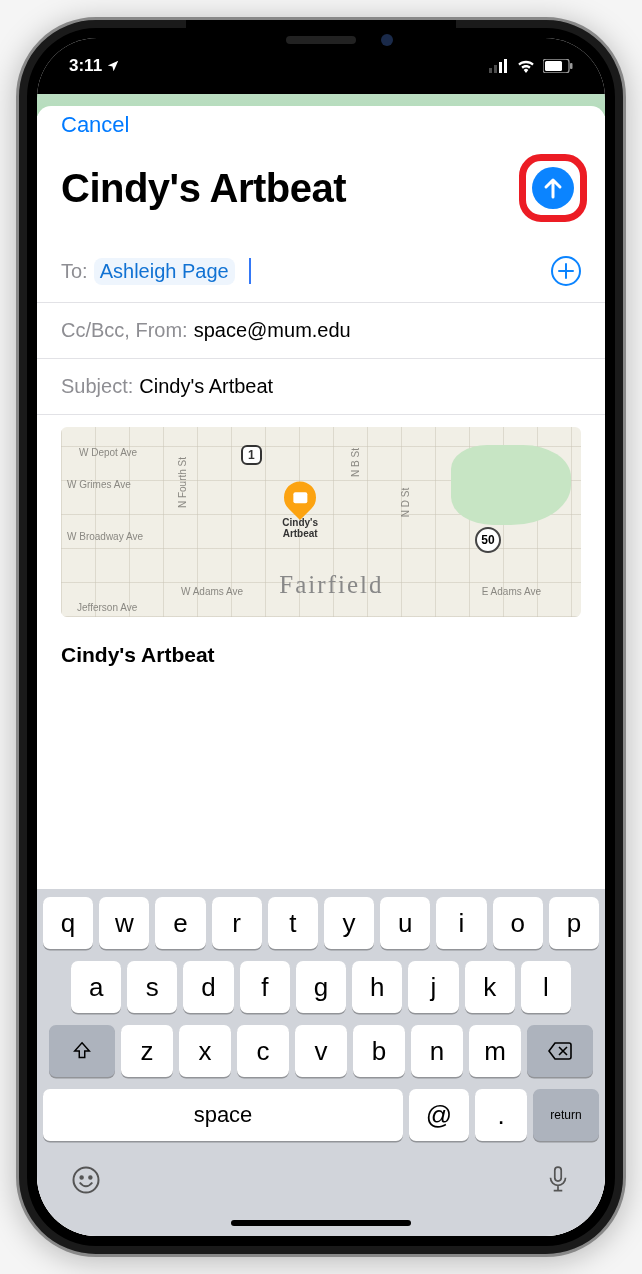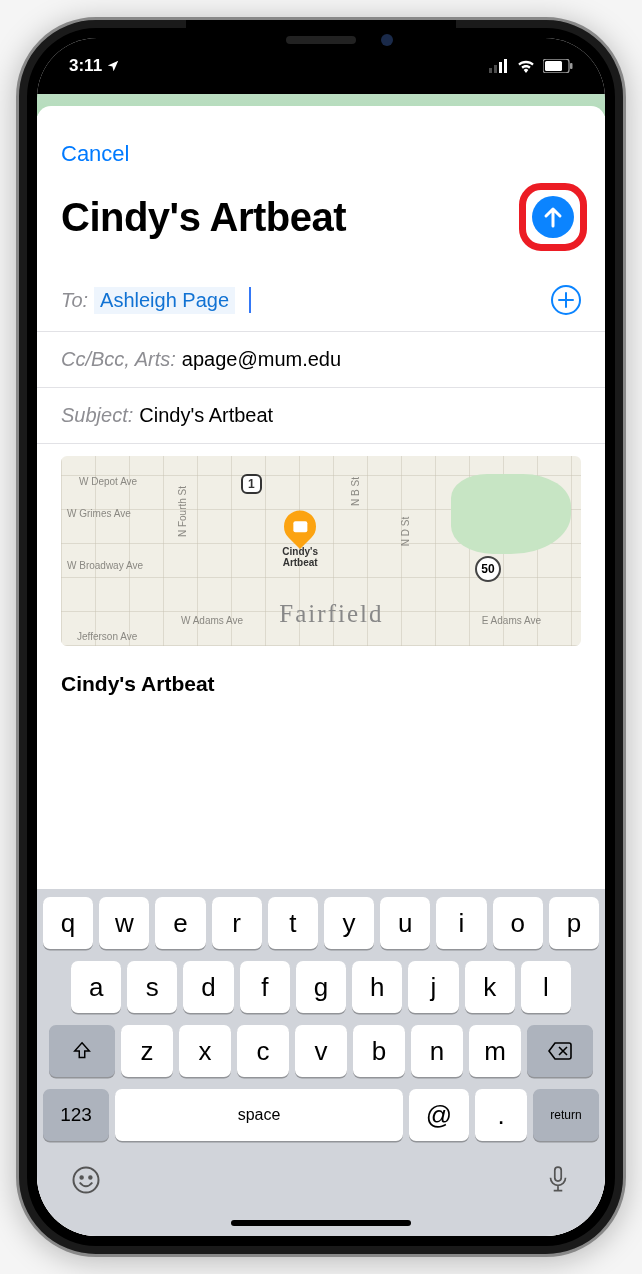--- a/index.html
+++ b/index.html
@@ -88,21 +88,21 @@
     flex: 1;
     background: #fff;
     border-top-left-radius: 14px;
     border-top-right-radius: 14px;
     margin-top: -10px;
     display: flex;
     flex-direction: column;
     position: relative;
   }
   .sheet-header {
-    padding: 31px 24px 0 24px;
+    padding: 2px 24px 0 24px;
   }
   .cancel {
     color: #007aff;
     font-size: 22px;
     background: none;
     border: none;
     padding: 4px 0;
   }
   .title-row {
     display: flex;
@@ -141,26 +141,26 @@
   }
   .fields { margin-top: 24px; }
   .field {
     display: flex;
     align-items: center;
     padding: 16px 24px;
     border-bottom: 1px solid #e2e2e6;
     font-size: 20px;
     gap: 6px;
   }
-  .field-label { color: #8e8e93; font-style: italic; }
+  .field-label { color: #8e8e93; }
   .recipient-chip {
     background: #eef5fd;
     color: #1172d3;
     padding: 2px 6px;
-    border-radius: 0;
+    border-radius: 8px;
   }
   .cursor {
     width: 2px;
     height: 26px;
     background: #3478f6;
     margin-left: 8px;
   }
   .add-contact {
     margin-left: auto;
     width: 30px;
@@ -285,21 +285,21 @@
     box-shadow: 0 1.5px 0 rgba(0,0,0,0.3);
     border: none;
   }
   .krow2 { padding: 0 28px; }
   .key-fn {
     background: #adb3bd;
     flex: none;
     width: 66px;
     max-width: 66px;
   }
-  .key-space { max-width: none; flex: 3; font-size: 16px; }
+  .key-space { max-width: none; flex: 3; font-size: 22px; }
   .key-at { max-width: 60px; }
   .key-dot { max-width: 52px; }
   .key-123 { max-width: 90px; font-size: 19px; }
   .key-return { max-width: 110px; font-size: 12px; }
   .kb-bottom {
     display: flex;
     justify-content: space-between;
     padding: 12px 28px 0 28px;
     font-size: 30px;
     color: #555;
@@ -369,22 +369,22 @@
           <span class="field-label">To:</span>
           <span class="recipient-chip">Ashleigh Page</span>
           <span class="cursor"></span>
           <button class="add-contact">
             <svg width="16" height="16" viewBox="0 0 16 16" stroke="#0b84ff" stroke-width="2" stroke-linecap="round">
                 <path d="M8 1v14M1 8h14"></path>
               </svg>
           </button>
         </div>
         <div class="field">
-          <span class="field-label">Cc/Bcc, Arts:</span>
-          <span>apage@mum.edu</span>
+          <span class="field-label">Cc/Bcc, From:</span>
+          <span>space@mum.edu</span>
         </div>
         <div class="field">
           <span class="field-label">Subject:</span>
           <span>Cindy's Artbeat</span>
         </div>
       </div>
 
       <div class="map-attach">
         <div class="map-grid"></div>
         <div class="map-park"></div>
@@ -450,21 +450,20 @@
           <button class="key">n</button>
           <button class="key">m</button>
           <button class="key key-fn">
             <svg width="26" height="20" viewBox="0 0 26 20" fill="none" stroke="#000" stroke-width="1.6">
                 <path d="M8 2h14a2 2 0 012 2v12a2 2 0 01-2 2H8l-6-8 6-8z"></path>
                 <path d="M12 6l8 8M20 6l-8 8"></path>
               </svg>
           </button>
         </div>
         <div class="krow">
-          <button class="key key-fn key-123">123</button>
           <button class="key key-space">space</button>
           <button class="key key-at">@</button>
           <button class="key key-dot">.</button>
           <button class="key key-fn key-return">return</button>
         </div>
         <div class="kb-bottom">
           <span>
             <svg width="30" height="30" viewBox="0 0 24 24" fill="none" stroke="#555" stroke-width="1.6">
                 <circle cx="12" cy="12" r="10"></circle>
                 <circle cx="8.5" cy="10" r="1" fill="#555"></circle>

